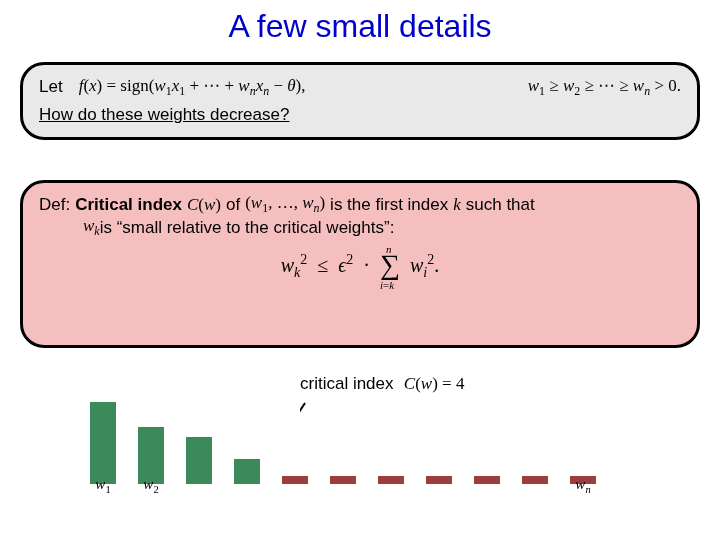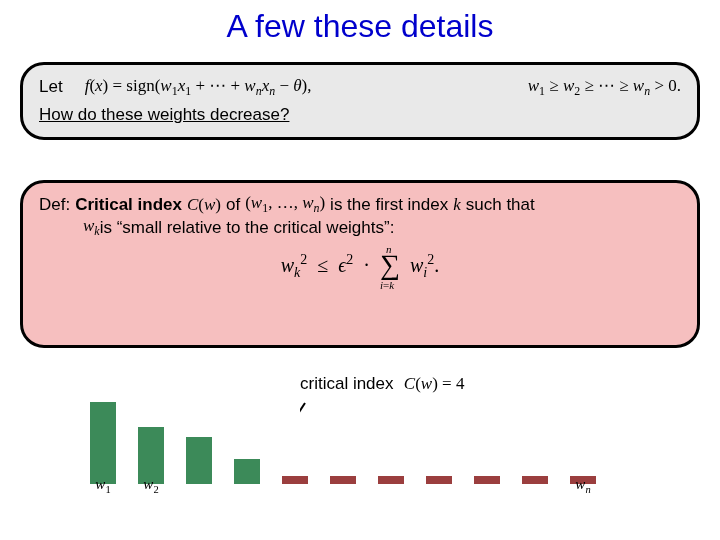--- a/index.html
+++ b/index.html
@@ -29,21 +29,21 @@
     border-radius: 24px;
     box-sizing: border-box;
     padding: 10px 16px;
     font-size: 17px;
   }
   .box1 {
     left: 20px; top: 62px;
     width: 680px; height: 78px;
     background: #e9e9e9;
   }
-  .box1 .line1 { display: flex; align-items: center; gap: 22px; }
+  .box1 .line1 { display: flex; align-items: center; gap: 16px; }
   .box1 .line2 { margin-top: 6px; text-decoration: underline; }
 
   .box2 {
     left: 20px; top: 180px;
     width: 680px; height: 168px;
     background: #f6bfbf;
   }
   .box2 .l1 { display: flex; flex-wrap: wrap; align-items: center; gap: 5px; }
   .box2 .l2 { display: flex; flex-wrap: wrap; align-items: center; margin-left: 44px; }
   .box2 .formula { text-align: center; margin-top: 12px; font-family: 'Times New Roman', serif; font-size: 20px; }
@@ -94,21 +94,21 @@
     width: 26px;
     text-align: center;
     font-family: 'Times New Roman', serif;
     font-size: 15px;
   }
 </style>
 </head>
 <body>
 <div class="slide">
 
-<div class="title">A few these details</div>
+<div class="title">A few small details</div>
 
 <div class="box box1">
   <div class="line1">
     <span>Let</span>
     <span class="math">
       <span class="mi">f</span>(<span class="mi">x</span>) = sign(<span class="mi">w</span><span class="sub">1</span><span class="mi">x</span><span class="sub">1</span> + ⋯ + <span class="mi">w</span><span class="sub mi">n</span><span class="mi">x</span><span class="sub mi">n</span> − <span class="mi">θ</span>),
     </span>
     <span style="flex:1"></span>
     <span class="math">
       <span class="mi">w</span><span class="sub">1</span> ≥ <span class="mi">w</span><span class="sub">2</span> ≥ ⋯ ≥ <span class="mi">w</span><span class="sub mi">n</span> &gt; 0.

